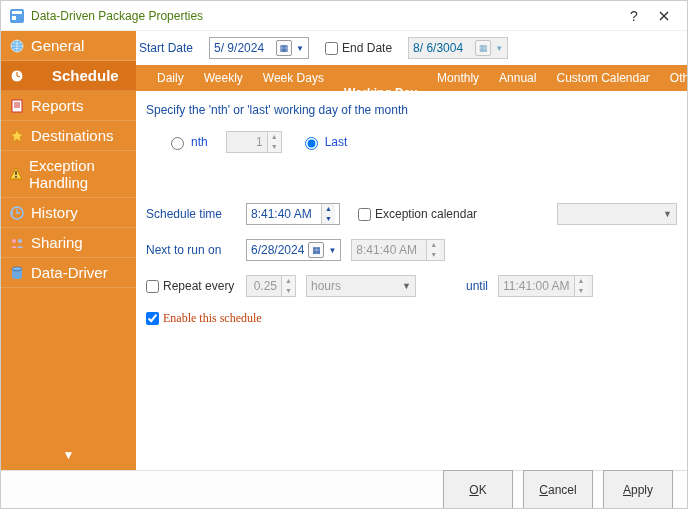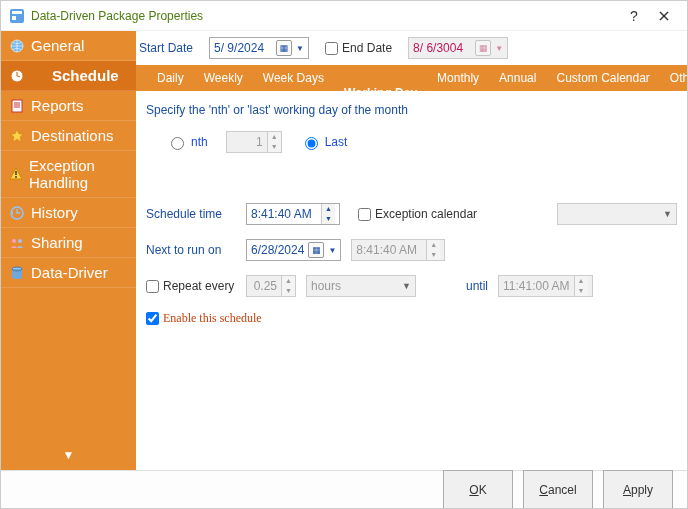--- a/index.html
+++ b/index.html
@@ -82,21 +82,21 @@
   .date-picker {
     display:flex;
     align-items:center;
     border:1px solid #aaa;
     height:22px;
     background:#fff;
     padding:0 4px;
     gap:4px;
     min-width:100px;
   }
-  .date-picker.disabled { background:#f0f0f0; color:#be185d; border-color:#ccc;}
+  .date-picker.disabled { background:#f0f0f0; color:#0369a1; border-color:#ccc;}
   .date-picker .cal-btn {
     width:16px; height:16px; border:1px solid #999; border-radius:2px;
     display:flex; align-items:center; justify-content:center;
     font-size:9px; cursor:pointer; background:#fafafa;
   }
   .date-picker .val { flex:1; font-size:12px; }
   .chk { display:flex; align-items:center; gap:4px; color:#333; }
   .chk input { margin:0; }
 
   

